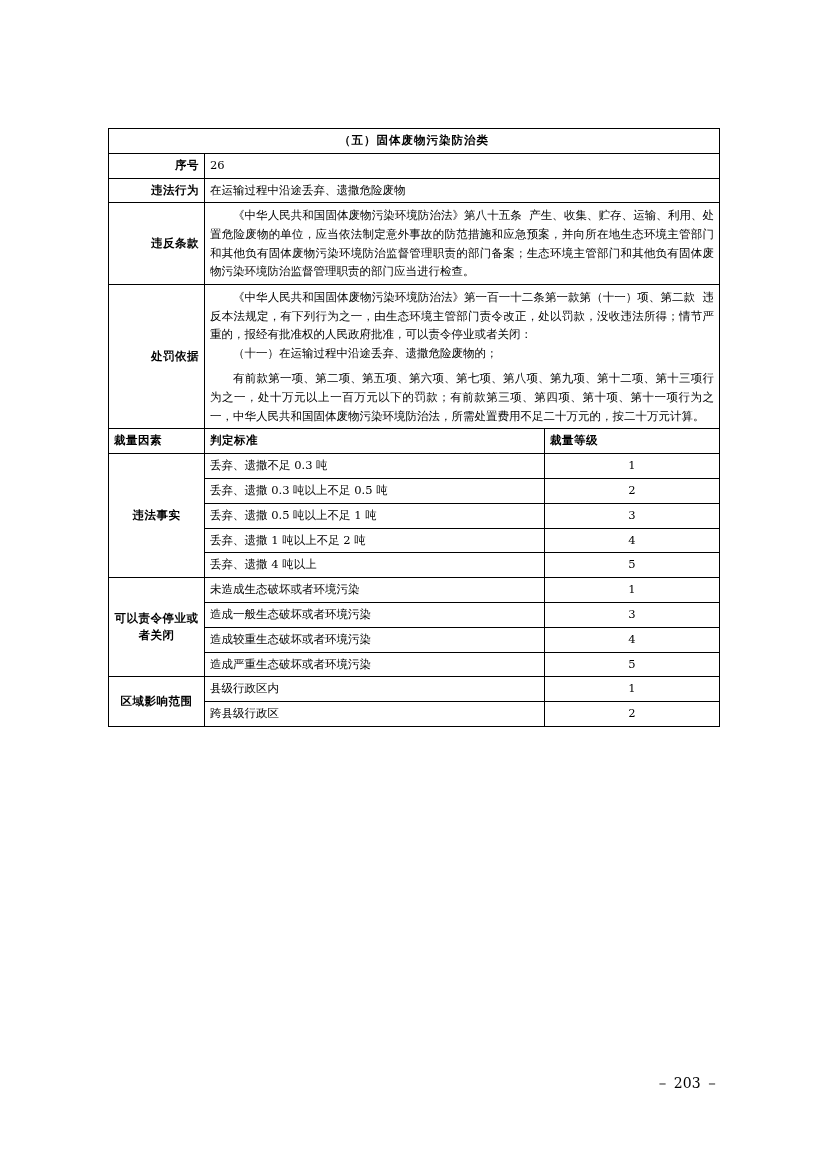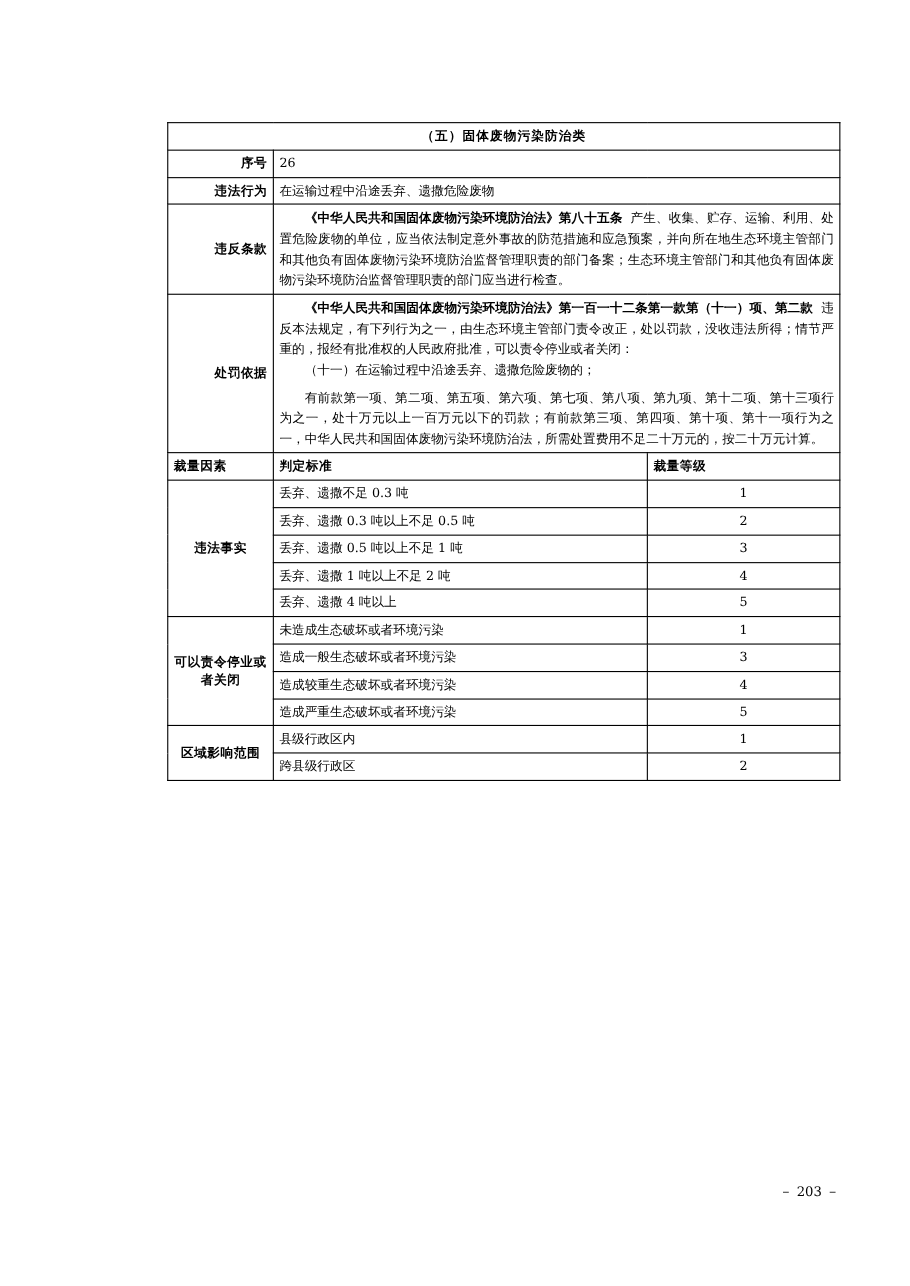--- a/index.html
+++ b/index.html
@@ -17,25 +17,24 @@
   .page {
     position: absolute;
     left: 0; top: 0;
     width: 827px;
     height: 1169px;
     box-sizing: border-box;
   }
   .doc-table {
     position: absolute;
     left: 108px;
-    top: 111px;
+    top: 128px;
     width: 611px;
     border-collapse: collapse;
     table-layout: fixed;
-    margin-left: 44px;
   }
   .doc-table td {
     border: 1px solid #000000;
     padding: 3px 5px;
     vertical-align: middle;
     font-size: 11.5px;
     line-height: 1.55;
   }
   .title-cell {
     text-align: center;
@@ -59,21 +58,21 @@
     text-align: justify;
     text-justify: inter-ideograph;
     margin: 0;
     font-size: 11.5px;
     line-height: 1.62;
   }
   .indent {
     text-indent: 2em;
   }
   .bold {
-    font-weight: bold;
+    font-weight: normal;
   }
   .law-cell {
     padding: 6px 8px 7px 8px;
   }
   .penalty-cell {
     padding: 6px 8px 8px 8px;
   }
   .spacer {
     height: 7px;
   }
@@ -101,23 +100,22 @@
     width: 96px;
     letter-spacing: 0.5px;
     line-height: 1.5;
   }
   .page-number {
     position: absolute;
     left: 0;
     top: 1075px;
     width: 719px;
     text-align: right;
-    font-size: 12px;
+    font-size: 14px;
     font-family: "DejaVu Serif", "Liberation Serif", serif;
-    padding-left: 44px;
   }
 </style>
 </head>
 <body>
 
 <div class="page">
 
   <table class="doc-table">
     <colgroup>
       <col style="width:96px">

